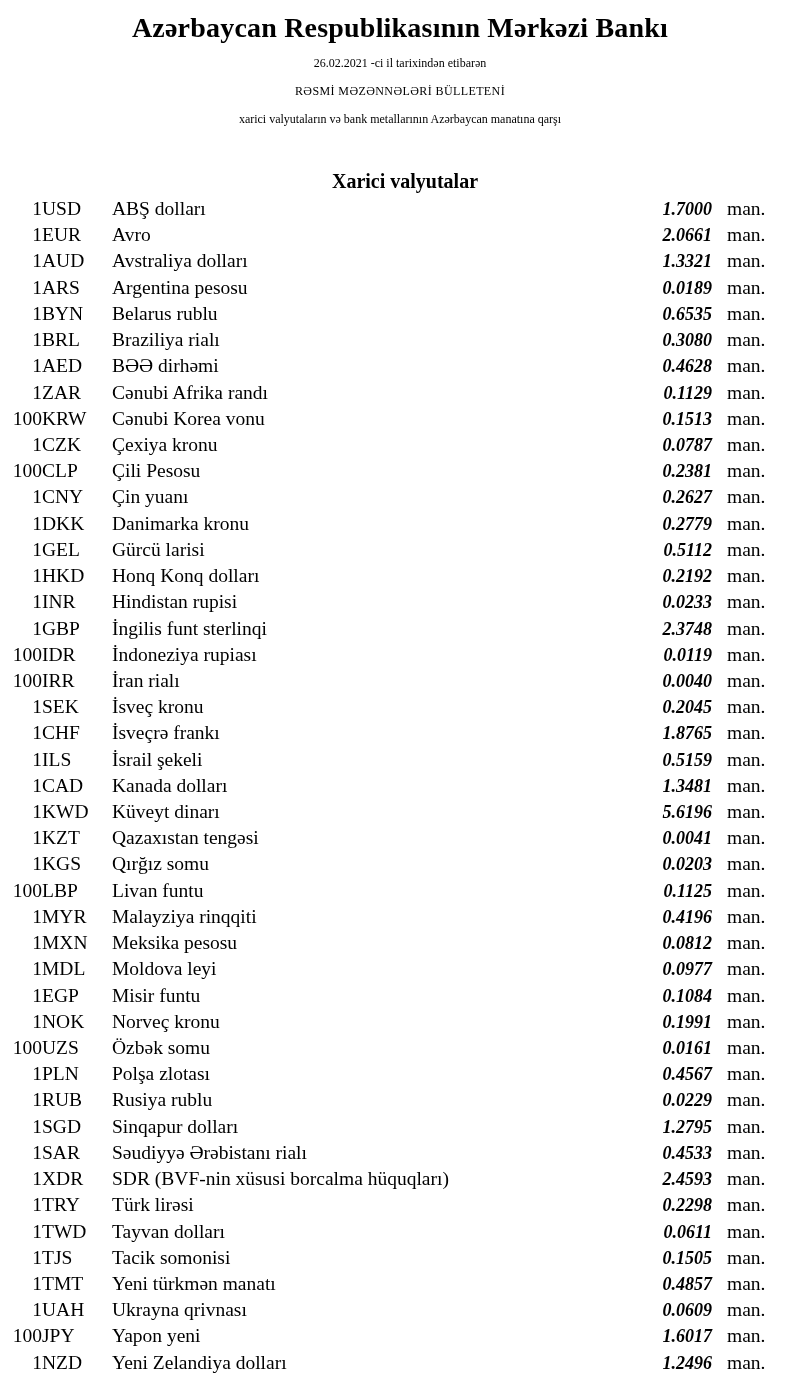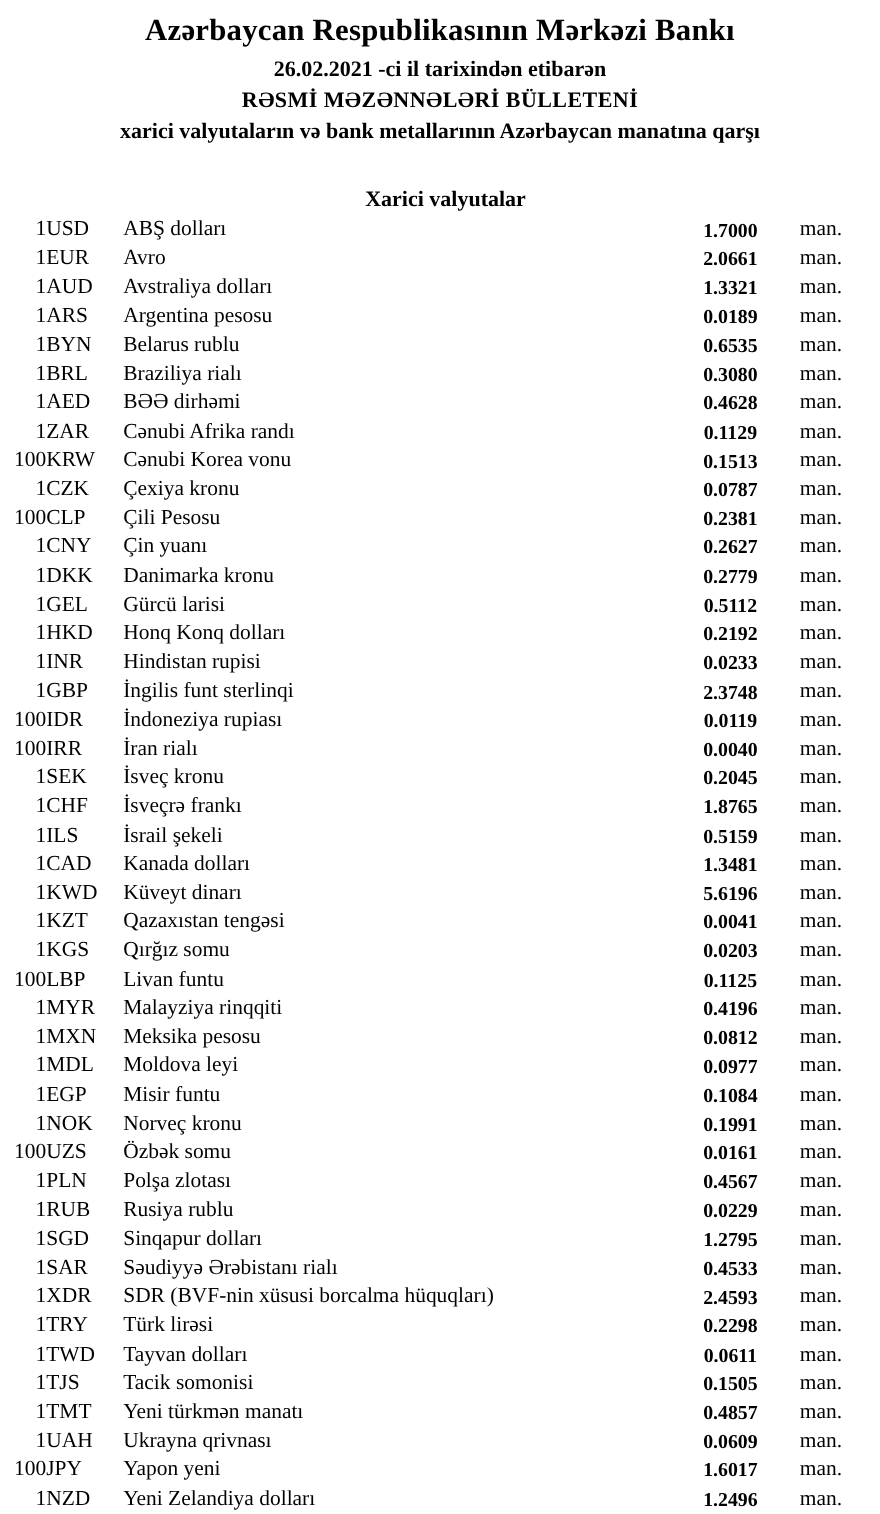--- a/index.html
+++ b/index.html
@@ -16,22 +16,22 @@
   
   .doc-header { text-align: center; }
   .bank-name {
     padding-top: 12px;
     font-size: 28px;
     font-weight: bold;
     line-height: 32px;
     letter-spacing: 0.2px;
   }
   .hline {
-    font-size: 20px;
-    font-weight: bold;
+    font-size: 12px;
+    font-weight: normal;
     line-height: 22px;
     margin-top: 6px;
   }
   .hline.date { margin-top: 8px; }
   .hline.bulletin { letter-spacing: 0.4px; }
 
   
   .section-title {
     margin-top: 40px;
     font-size: 20px;
@@ -51,22 +51,23 @@
     grid-template-columns: 42px 60px 1fr 96px 64px;
     height: 26.22px;
     line-height: 26.22px;
     font-size: 19.5px;
     white-space: nowrap;
   }
   .qty  { text-align: right; }
   .code { text-align: left; }
   .name { padding-left: 10px; overflow: hidden; }
   .rate {
-    text-align: center;
+    text-align: right;
     font-weight: bold;
+    font-style: italic;
     font-size: 18px;
   }
   .unit { padding-left: 15px; }
 </style>
 </head>
 <body>
 
 <div class="page">
 
   <div class="doc-header">

